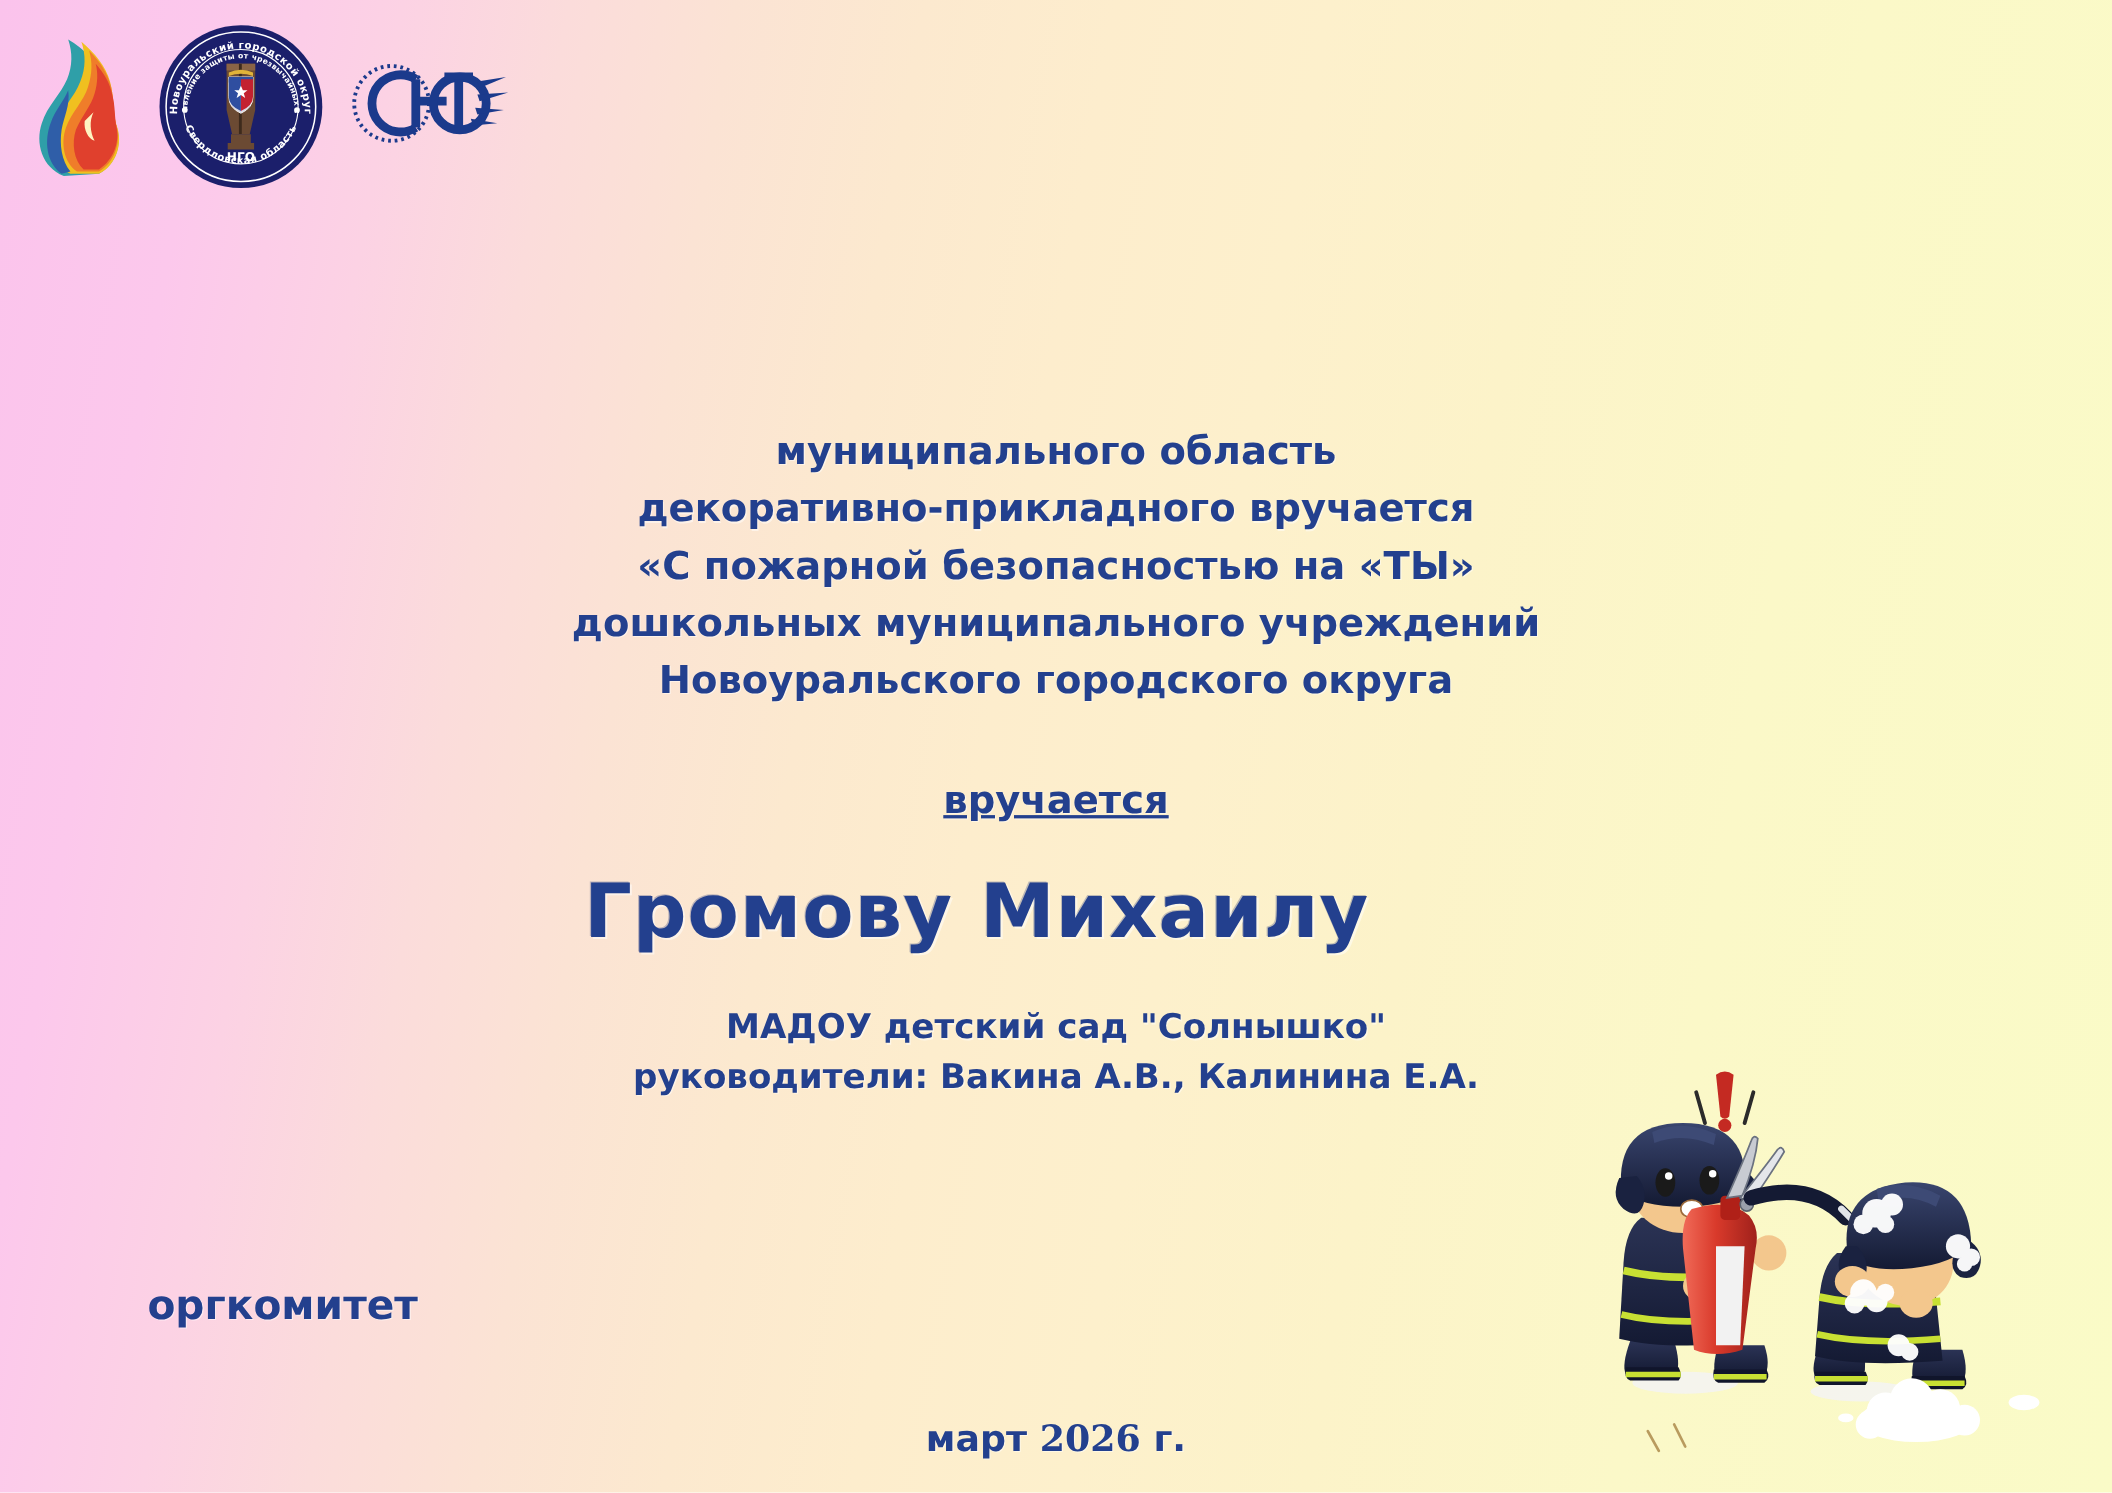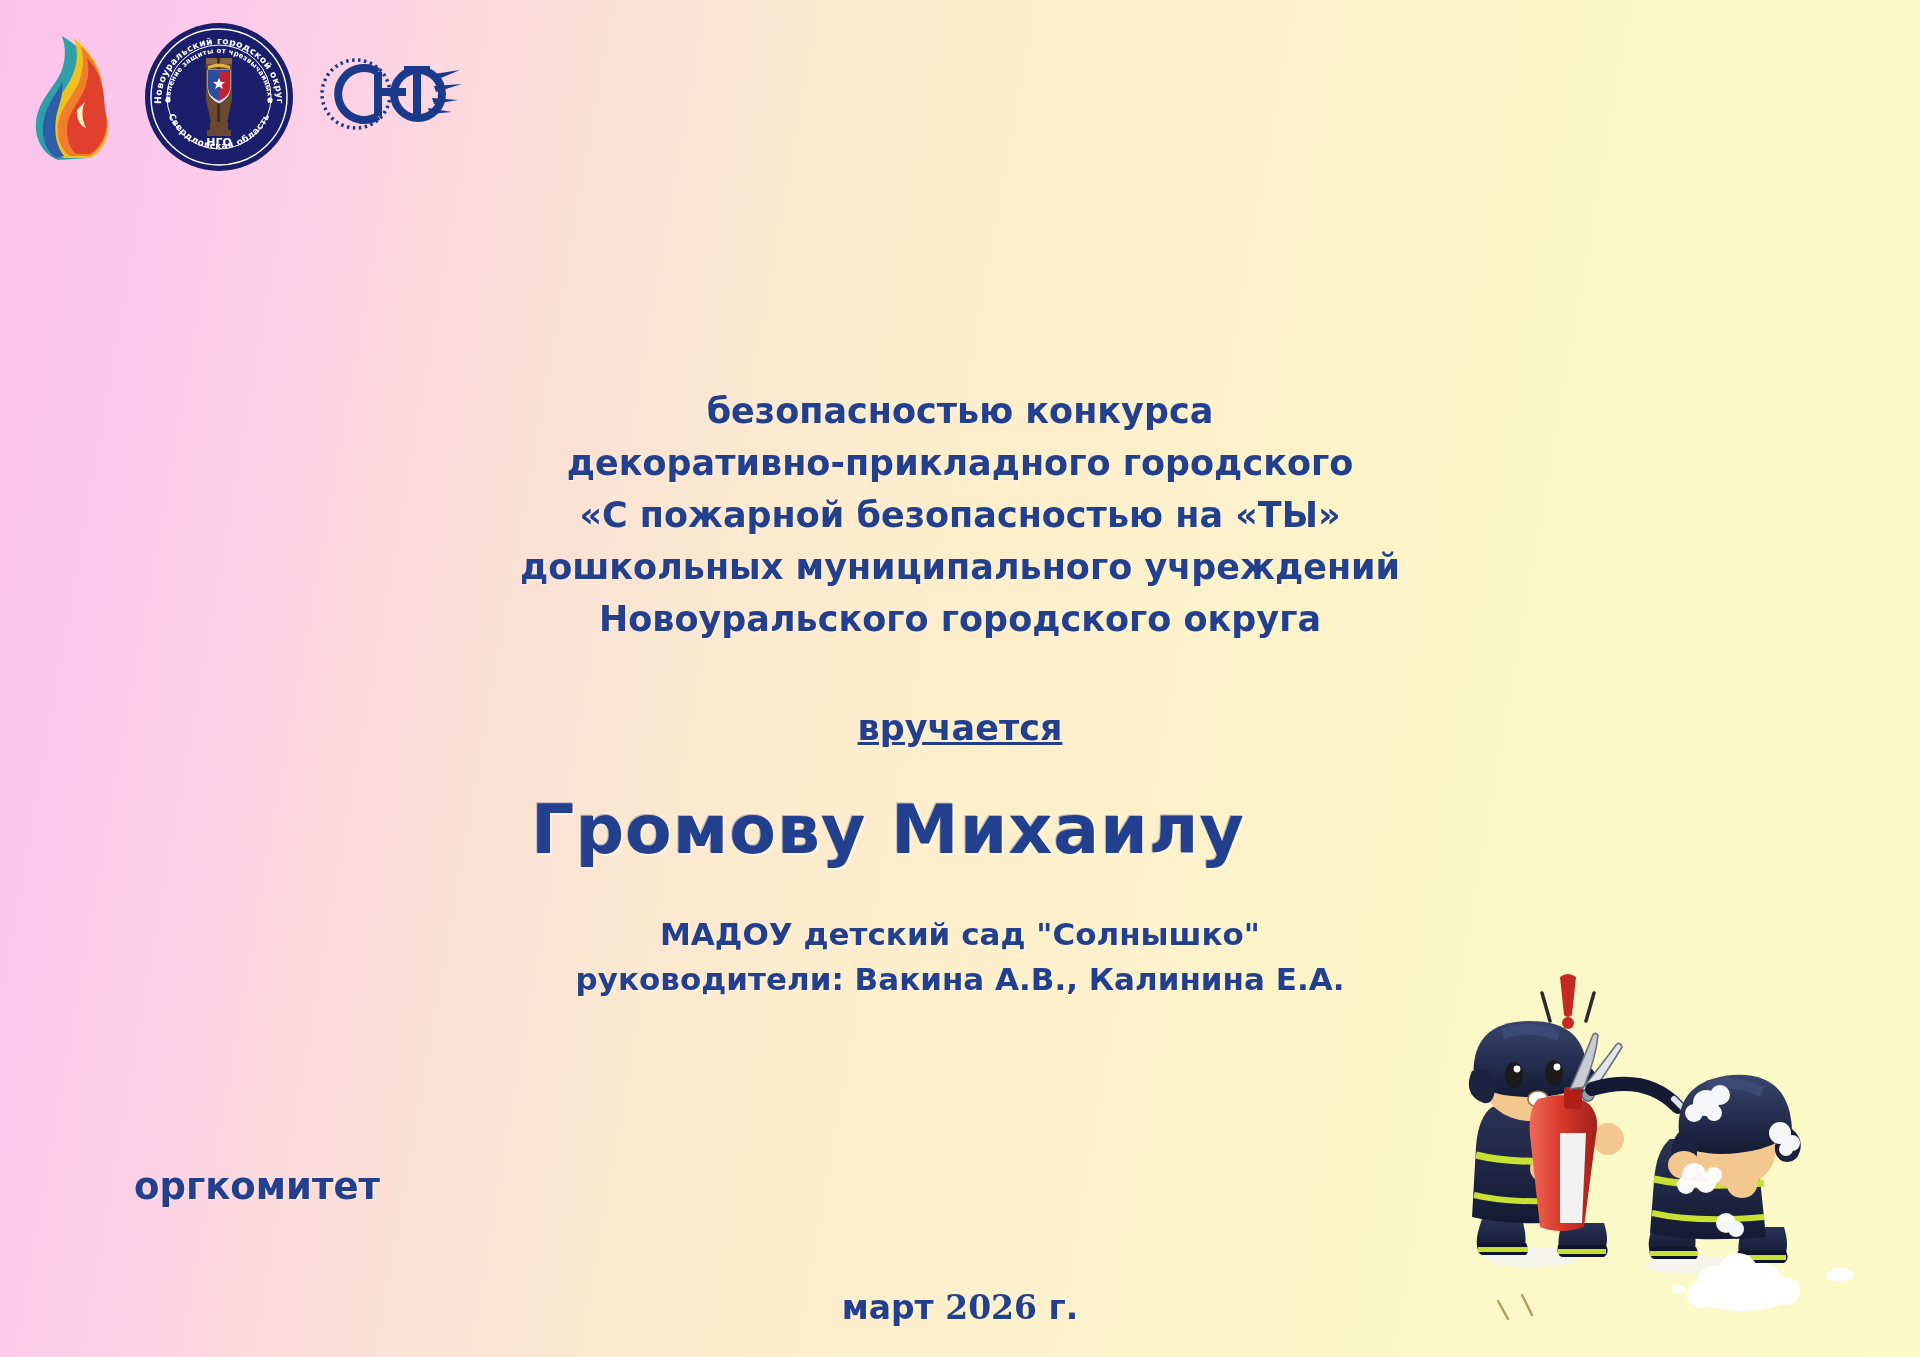--- a/index.html
+++ b/index.html
@@ -211,22 +211,22 @@
       <path d="M105 24 v44" stroke="#1b3a8c" stroke-width="8"></path>
       <path d="M122 26 L148 22 L124 32 Z" fill="#1b3a8c"></path>
       <path d="M122 38 L150 36 L124 44 Z" fill="#1b3a8c"></path>
       <path d="M120 50 L146 52 L122 56 Z" fill="#1b3a8c"></path>
       <path d="M116 60 L140 64 L118 66 Z" fill="#1b3a8c"></path>
     </svg>
   </div>
 
 
   <div class="body-block">
-    <div>безопасностью конкурса</div>
-    <div>декоративно-прикладного городского</div>
+    <div>муниципального область</div>
+    <div>декоративно-прикладного вручается</div>
     <div>«С пожарной безопасностью на «ТЫ»</div>
     <div>дошкольных муниципального учреждений</div>
     <div>Новоуральского городского округа</div>
   </div>
 
   <div class="awarded-word">вручается</div>
   <div class="recipient">Громову Михаилу</div>
 
   <div class="org-block">
     <div>МАДОУ детский сад "Солнышко"</div>

